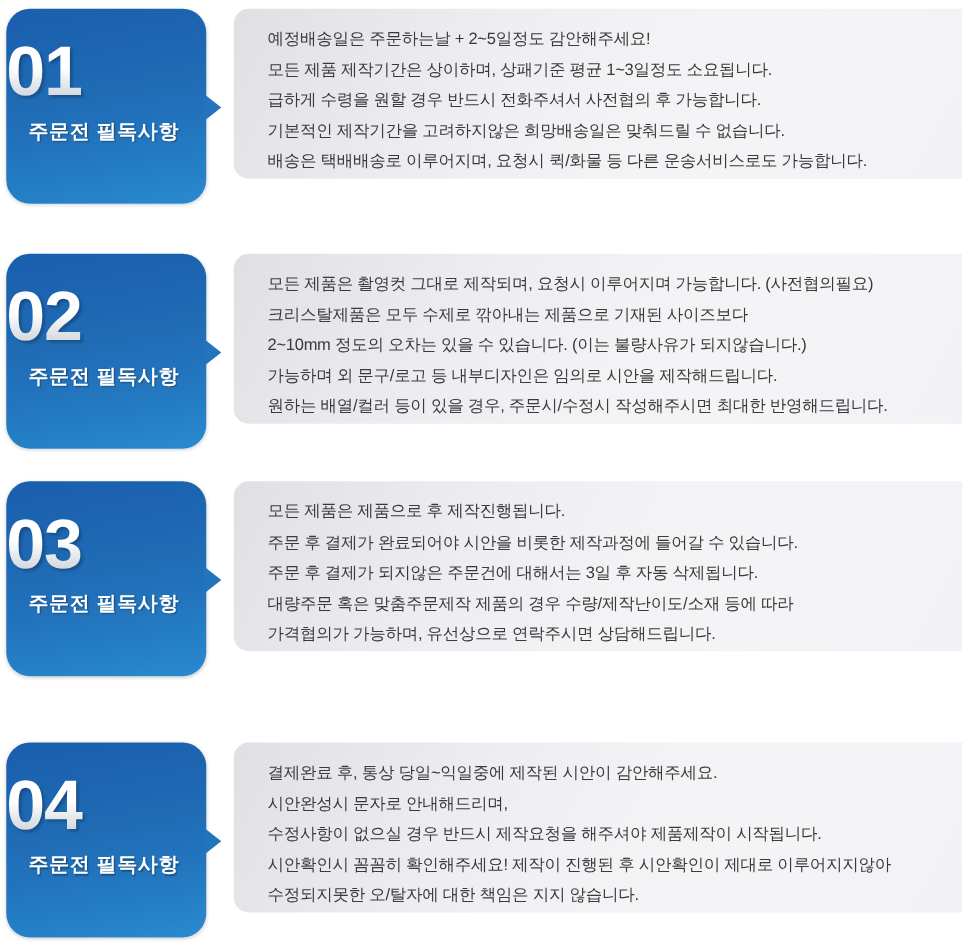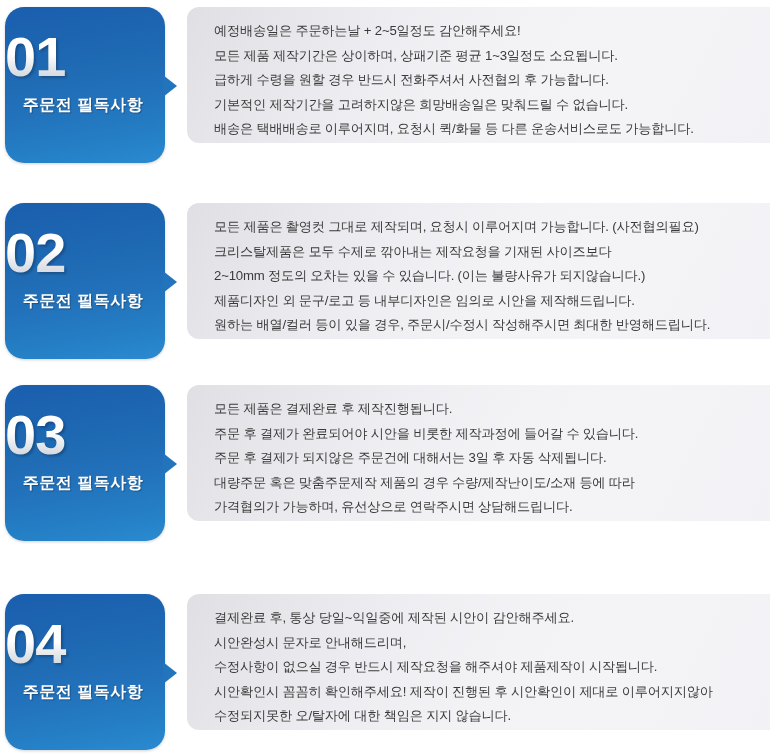--- a/index.html
+++ b/index.html
@@ -146,36 +146,36 @@
     </div>
     <div class="notice-row r1">
       <div class="badge">
         <div class="badge-number">02</div>
         <div class="badge-caption">주문전 필독사항</div>
         <div class="badge-arrow"></div>
       </div>
       <div class="panel">
         <div class="panel-lines">
           <div class="panel-line">모든 제품은 촬영컷 그대로 제작되며, 요청시 이루어지며 가능합니다. (사전협의필요)</div>
-          <div class="panel-line">크리스탈제품은 모두 수제로 깎아내는 제작요청을 기재된 사이즈보다</div>
+          <div class="panel-line">크리스탈제품은 모두 수제로 깎아내는 제품으로 기재된 사이즈보다</div>
           <div class="panel-line">2~10mm 정도의 오차는 있을 수 있습니다. (이는 불량사유가 되지않습니다.)</div>
-          <div class="panel-line">제품디자인 외 문구/로고 등 내부디자인은 임의로 시안을 제작해드립니다.</div>
+          <div class="panel-line">가능하며 외 문구/로고 등 내부디자인은 임의로 시안을 제작해드립니다.</div>
           <div class="panel-line">원하는 배열/컬러 등이 있을 경우, 주문시/수정시 작성해주시면 최대한 반영해드립니다.</div>
         </div>
       </div>
     </div>
     <div class="notice-row r2">
       <div class="badge">
         <div class="badge-number">03</div>
         <div class="badge-caption">주문전 필독사항</div>
         <div class="badge-arrow"></div>
       </div>
       <div class="panel">
         <div class="panel-lines">
-          <div class="panel-line">모든 제품은 결제완료 후 제작진행됩니다.</div>
+          <div class="panel-line">모든 제품은 제품으로 후 제작진행됩니다.</div>
           <div class="panel-line">주문 후 결제가 완료되어야 시안을 비롯한 제작과정에 들어갈 수 있습니다.</div>
           <div class="panel-line">주문 후 결제가 되지않은 주문건에 대해서는 3일 후 자동 삭제됩니다.</div>
           <div class="panel-line">대량주문 혹은 맞춤주문제작 제품의 경우 수량/제작난이도/소재 등에 따라</div>
           <div class="panel-line">가격협의가 가능하며, 유선상으로 연락주시면 상담해드립니다.</div>
         </div>
       </div>
     </div>
     <div class="notice-row r3">
       <div class="badge">
         <div class="badge-number">04</div>

